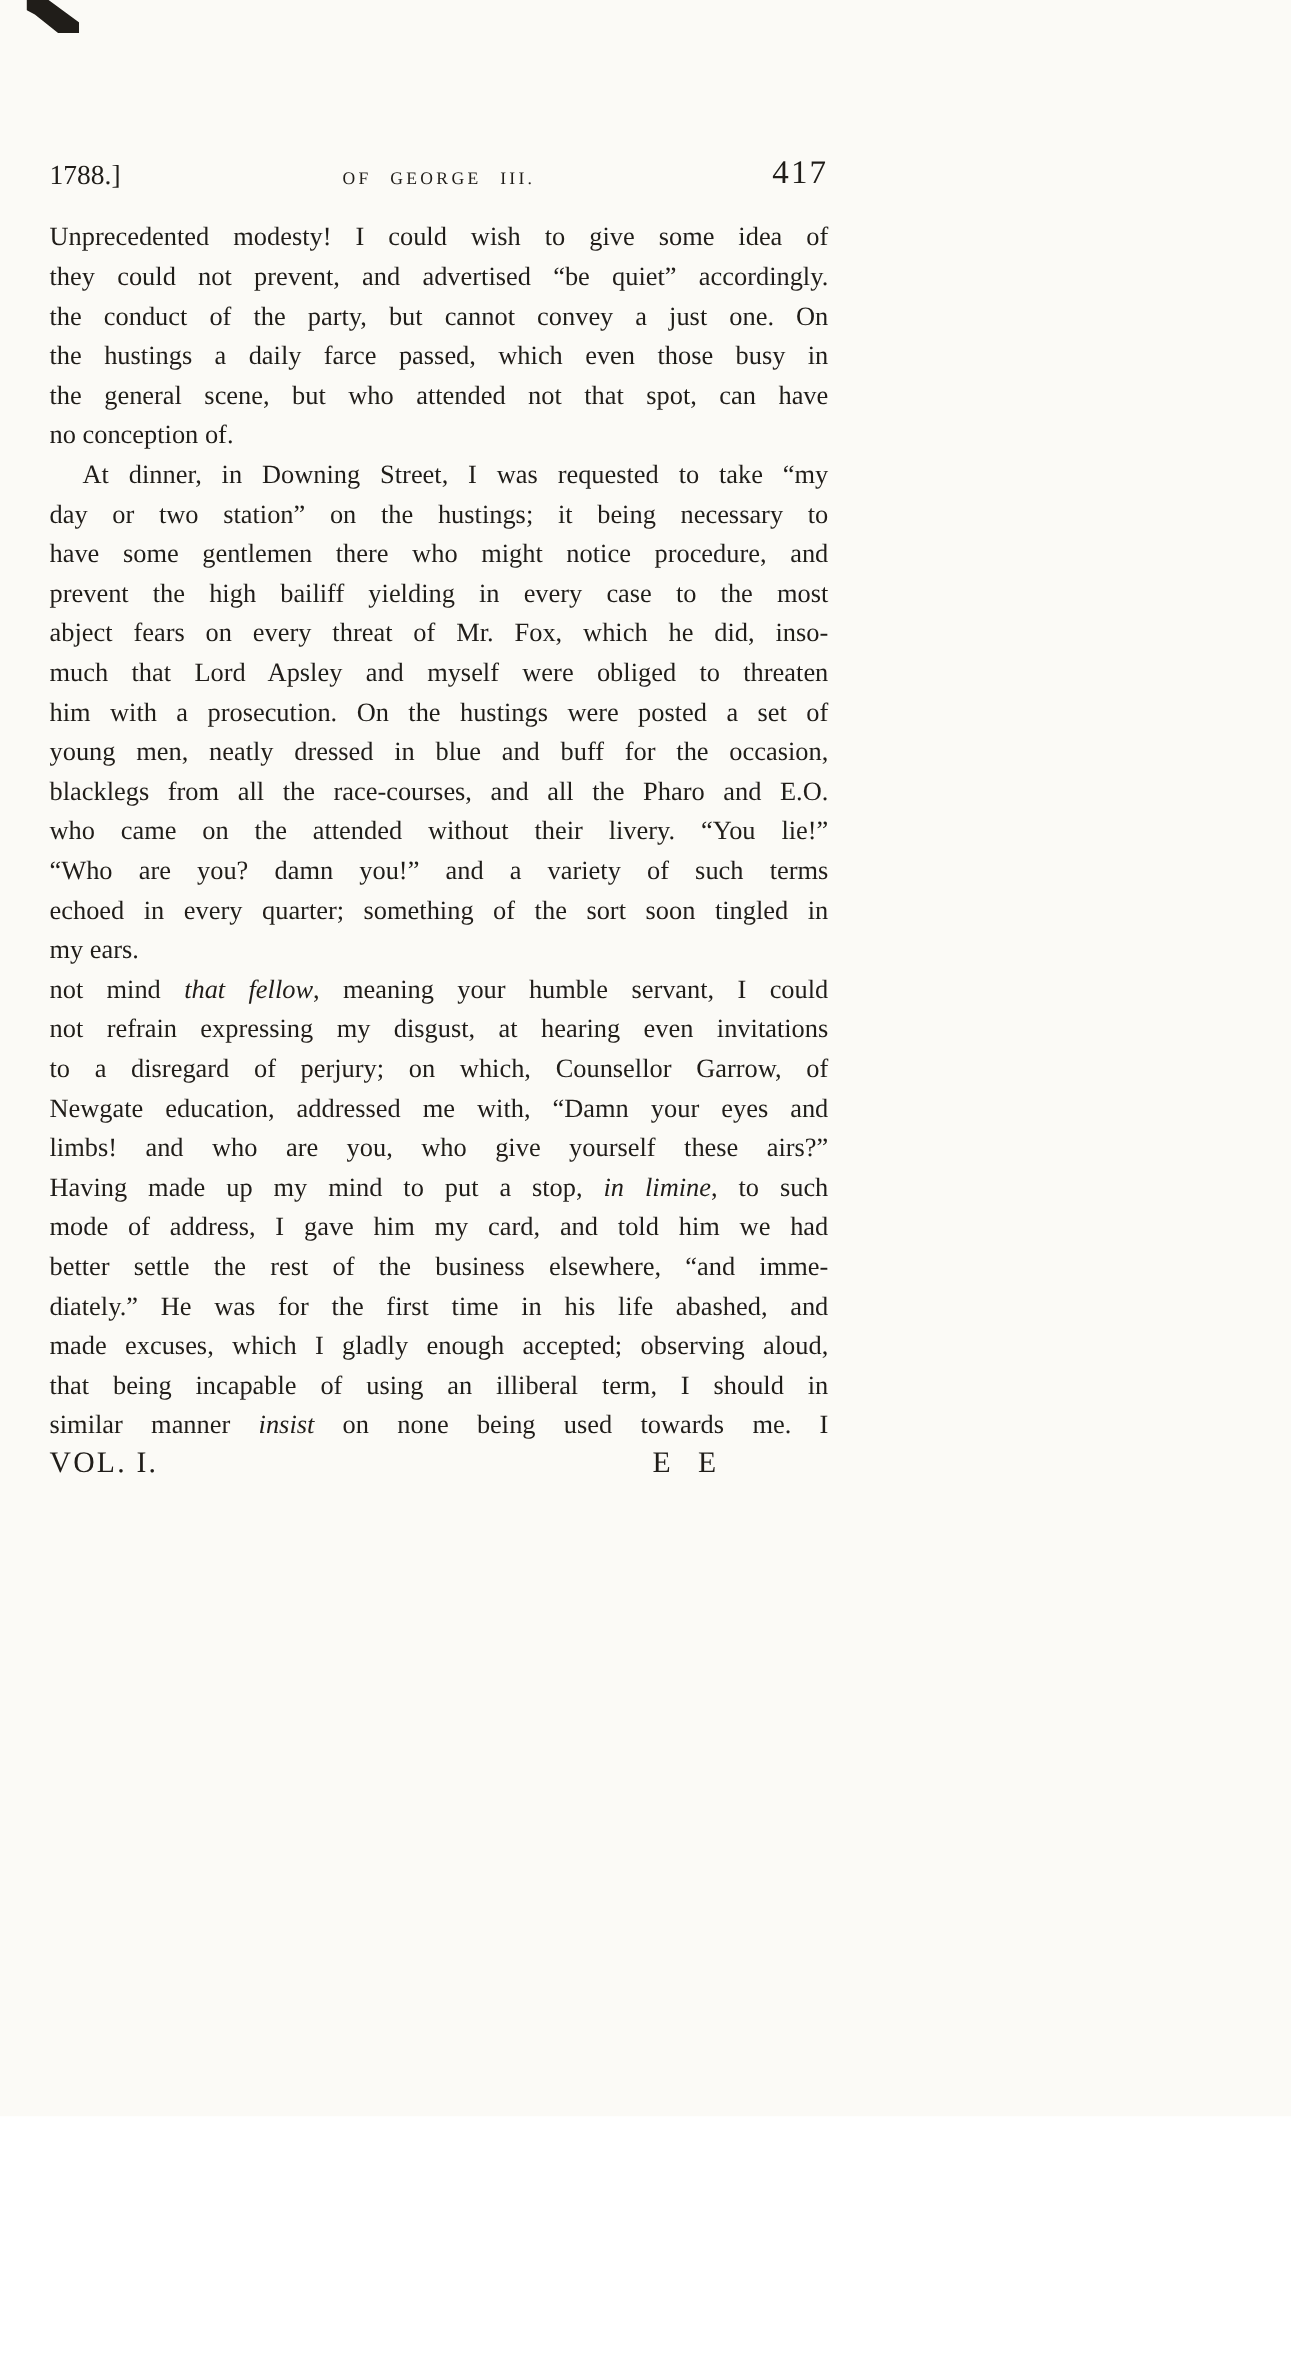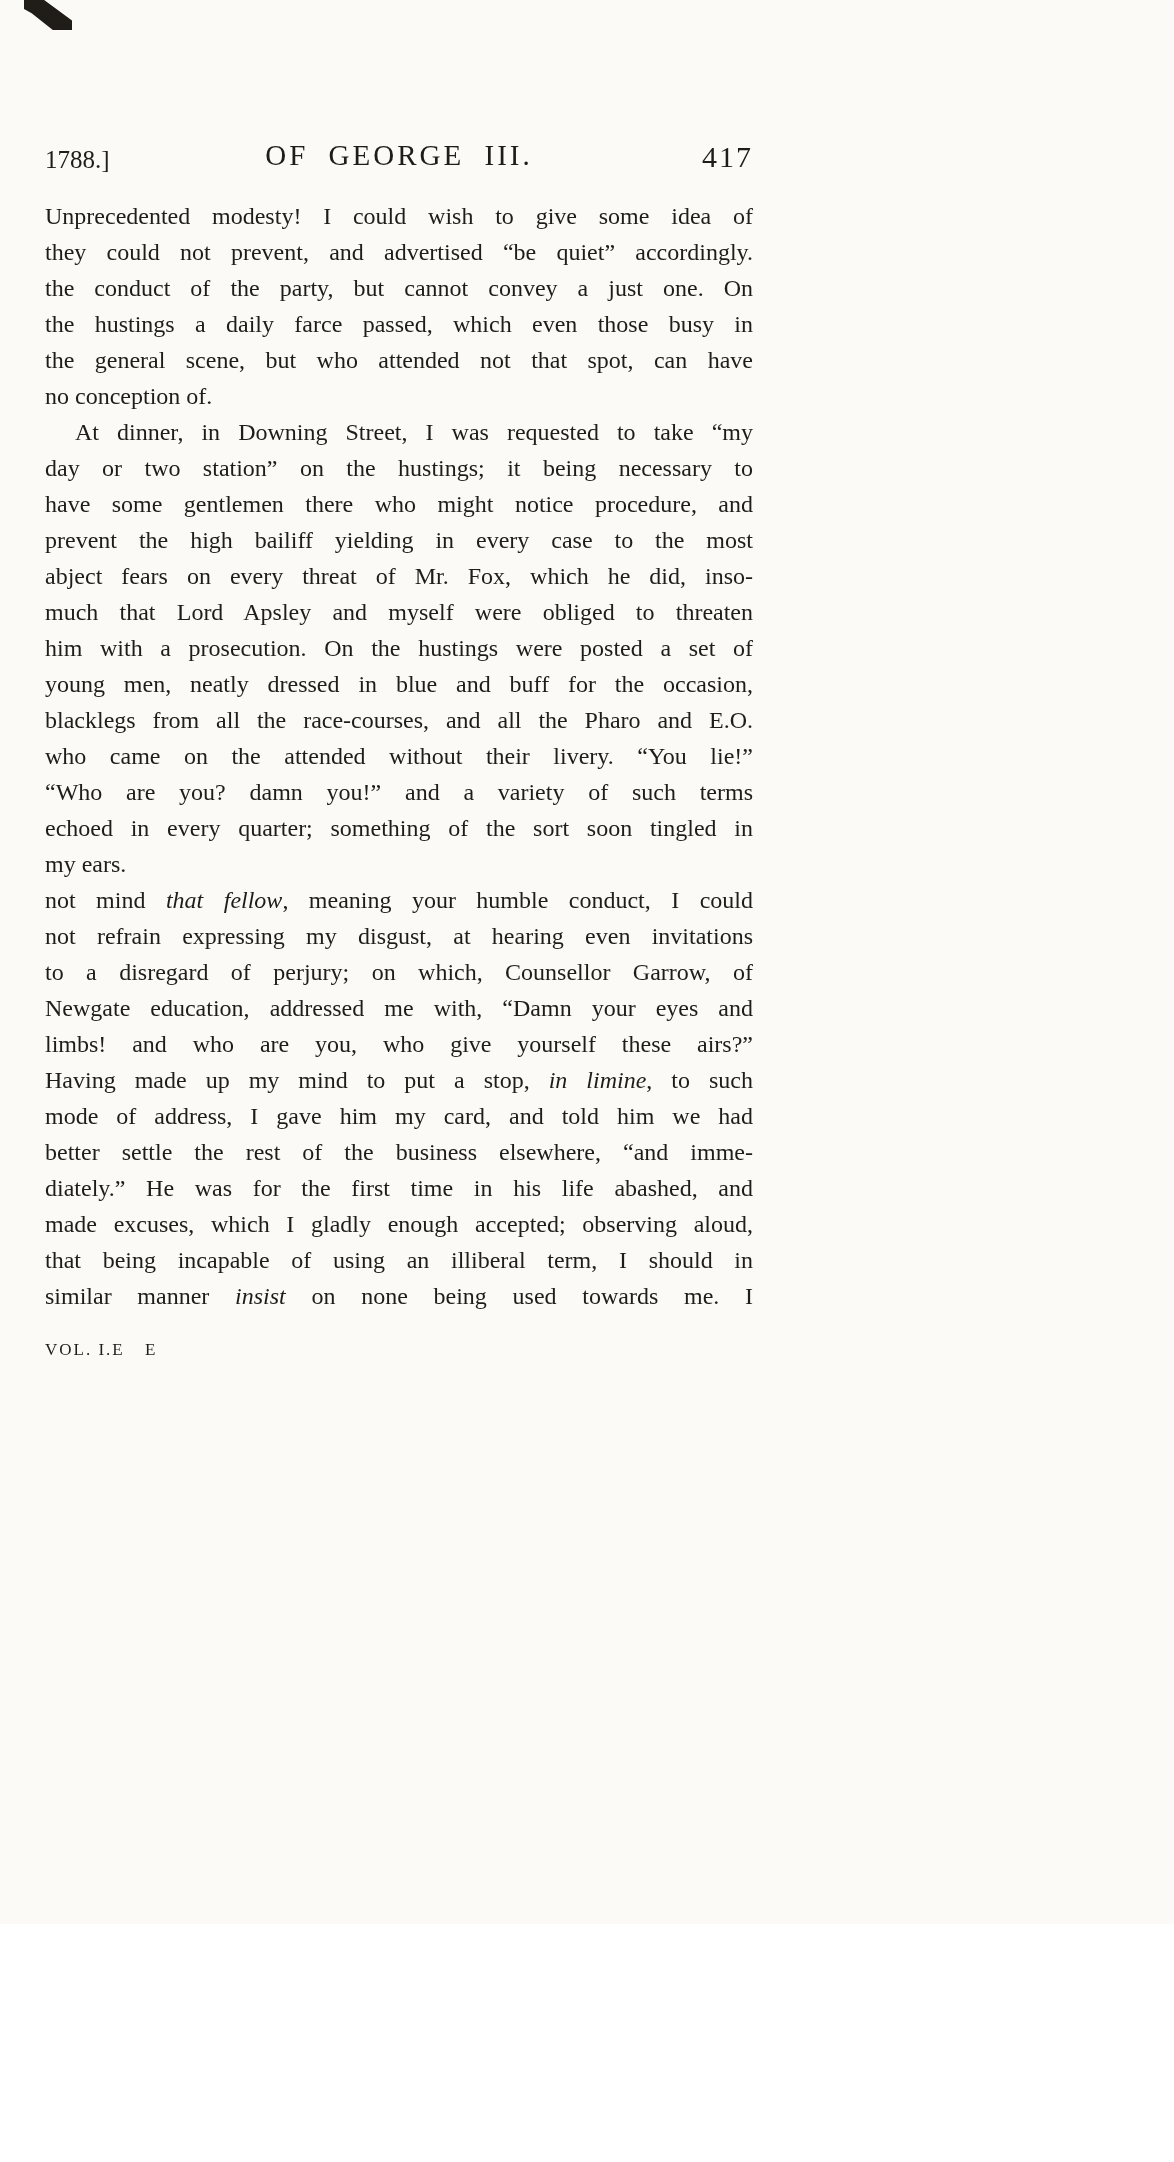--- a/index.html
+++ b/index.html
@@ -22,32 +22,32 @@
   }
   .content {
     position: absolute;
     left: 45px; top: 130px;
     width: 708px;
   }
   .running-head { position: relative; height: 44px; }
   .head-date { position: absolute; left: 0; bottom: 0; font-size: 25px; }
   .head-title {
     position: absolute; left: 50%; transform: translateX(-50%);
-    bottom: 2px; font-size: 29px; letter-spacing: 3px; word-spacing: 10px;
+    bottom: 2px; font-size: 16px; letter-spacing: 3px; word-spacing: 10px;
   }
   .page-num { position: absolute; right: 0; bottom: 0; font-size: 30px; letter-spacing: 2px; text-align: center; }
   .body-text { margin-top: 24px; font-size: 24px; line-height: 36px; }
   .paragraph { margin: 0; }
   .line { text-align: justify; text-align-last: justify; }
   .line.nj { text-align-last: left; }
   .line.ind { text-indent: 30px; }
   .line em { font-style: italic; }
   .footer-row {
-    display: flex; 
-    margin-top: 26px; font-size: 17px;
+    display: flex; justify-content: space-between;
+    margin-top: 0; font-size: 27px;
   }
   .vol { letter-spacing: 2px; }
   .sig { margin-right: 100px; letter-spacing: 2px; word-spacing: 14px; }
   .bottom-bar {
     position: absolute;
     left: 0; top: 2128px;
     width: 768px; height: 18px;
     background: #0c0b09;
     border-radius: 0 10px 10px 2px;
   }
@@ -85,21 +85,21 @@
           <div class="line"><span>much that Lord Apsley and myself were obliged to threaten</span></div>
           <div class="line"><span>him with a prosecution. On the hustings were posted a set of</span></div>
           <div class="line"><span>young men, neatly dressed in blue and buff for the occasion,</span></div>
           <div class="line"><span>blacklegs from all the race-courses, and all the Pharo and E.O.</span></div>
           <div class="line"><span>who came on the attended without their livery. “You lie!”</span></div>
           <div class="line"><span>“Who are you? damn you!” and a variety of such terms</span></div>
           <div class="line"><span>echoed in every quarter; something of the sort soon tingled in</span></div>
           <div class="line nj"><span>my ears.</span></div>
         </div>
         <div class="paragraph">
-          <div class="line"><span>not mind </span><em>that fellow</em><span>, meaning your humble conduct, I could</span></div>
+          <div class="line"><span>not mind </span><em>that fellow</em><span>, meaning your humble servant, I could</span></div>
           <div class="line"><span>not refrain expressing my disgust, at hearing even invitations</span></div>
           <div class="line"><span>to a disregard of perjury; on which, Counsellor Garrow, of</span></div>
           <div class="line"><span>Newgate education, addressed me with, “Damn your eyes and</span></div>
           <div class="line"><span>limbs! and who are you, who give yourself these airs?”</span></div>
           <div class="line"><span>Having made up my mind to put a stop, </span><em>in limine</em><span>, to such</span></div>
           <div class="line"><span>mode of address, I gave him my card, and told him we had</span></div>
           <div class="line"><span>better settle the rest of the business elsewhere, “and imme-</span></div>
           <div class="line"><span>diately.” He was for the first time in his life abashed, and</span></div>
           <div class="line"><span>made excuses, which I gladly enough accepted; observing aloud,</span></div>
           <div class="line"><span>that being incapable of using an illiberal term, I should in</span></div>

